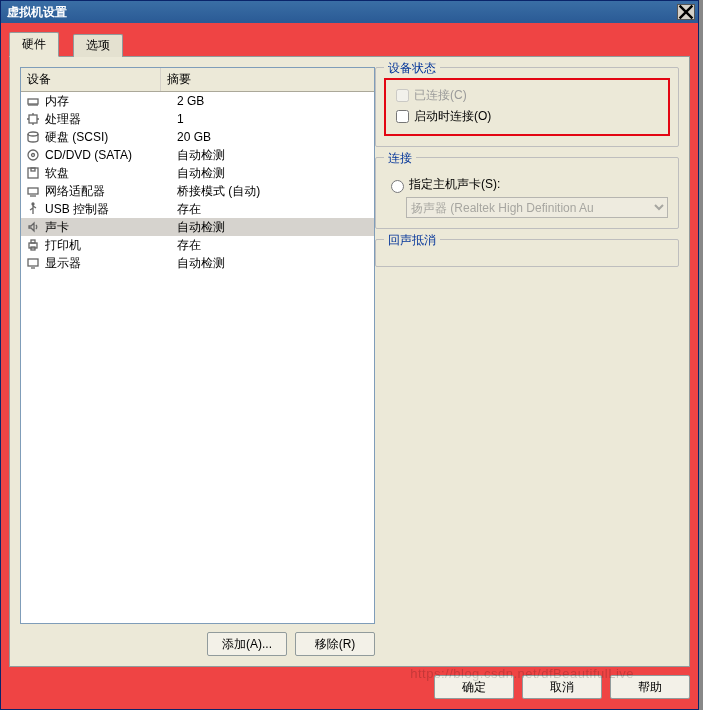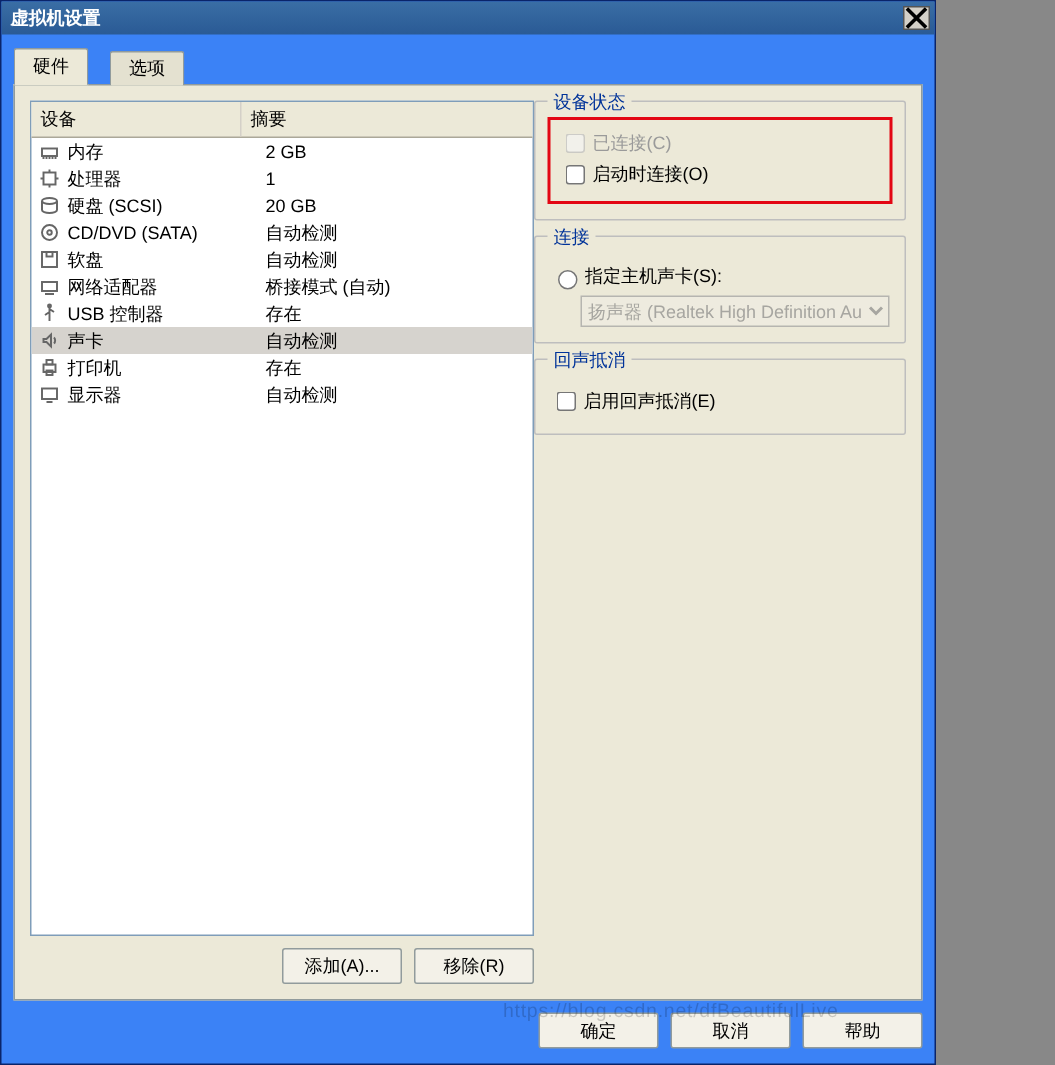--- a/index.html
+++ b/index.html
@@ -1,17 +1,17 @@
 <!DOCTYPE html>
 <html><head>
 <meta charset="utf-8">
 <style>
   * { box-sizing: border-box; font-family: "Microsoft YaHei", "SimSun", Tahoma, sans-serif; font-size: 12px; }
   body { margin: 0; background: #888; }
-  .window { width: 624px; height: 710px; background: #3b82f6; border: 1px solid #0a246a; display: flex; flex-direction: column; justify-content: center; }
+  .window { width: 699px; height: 710px; background: #ef4444; border: 1px solid #0a246a; display: flex; flex-direction: column; justify-content: center; }
   .titlebar { background: linear-gradient(#3a6ea5,#2a5a95); color: #fff; height: 22px; display: flex; align-items: center; padding: 0 3px 0 6px; font-weight: bold; }
   .titlebar .spacer { flex: 1; }
   .close-btn { width: 18px; height: 16px; background: #d4d0c8; border: 1px solid #555; color: #000; display: flex; align-items: center; justify-content: center; cursor: pointer; }
   .client { flex: 1; padding: 8px 8px 10px 8px; display: flex; flex-direction: column; }
   .tabs { display: flex; position: relative; top: 1px; z-index: 2; }
   .tab { padding: 3px 12px; background: #ece9d8; border: 1px solid #919b9c; border-bottom: none; border-radius: 2px 2px 0 0; margin-right: 14px; cursor: pointer; }
   .tab.active { background: #ece9d8; position: relative; top: 0; border-bottom: 1px solid #ece9d8; }
   .tab.inactive { background: #e4e1d0; margin-top: 2px; padding-top: 2px; }
   .panel { flex: 1; border: 1px solid #919b9c; background: #ece9d8; display: flex; padding: 10px; }
   .left-col { width: 355px; display: flex; flex-direction: column; }
@@ -205,24 +205,20 @@
           </div>
           <div class="dd">
             <select disabled="">
               <option>扬声器 (Realtek High Definition Au</option>
             </select>
           </div>
         </div>
 
         <div class="group">
           <span class="group-title">回声抵消</span>
-          <div class="chk">
-            <input type="checkbox" style="">
-            <label>启用回声抵消(E)</label>
-          </div>
         </div>
 
       </div>
     </div>
 
     <div class="footer" style="position:relative;">
       <span class="watermark">https://blog.csdn.net/dfBeautifulLive</span>
       <button class="btn">确定</button>
       <button class="btn">取消</button>
       <button class="btn">帮助</button>

